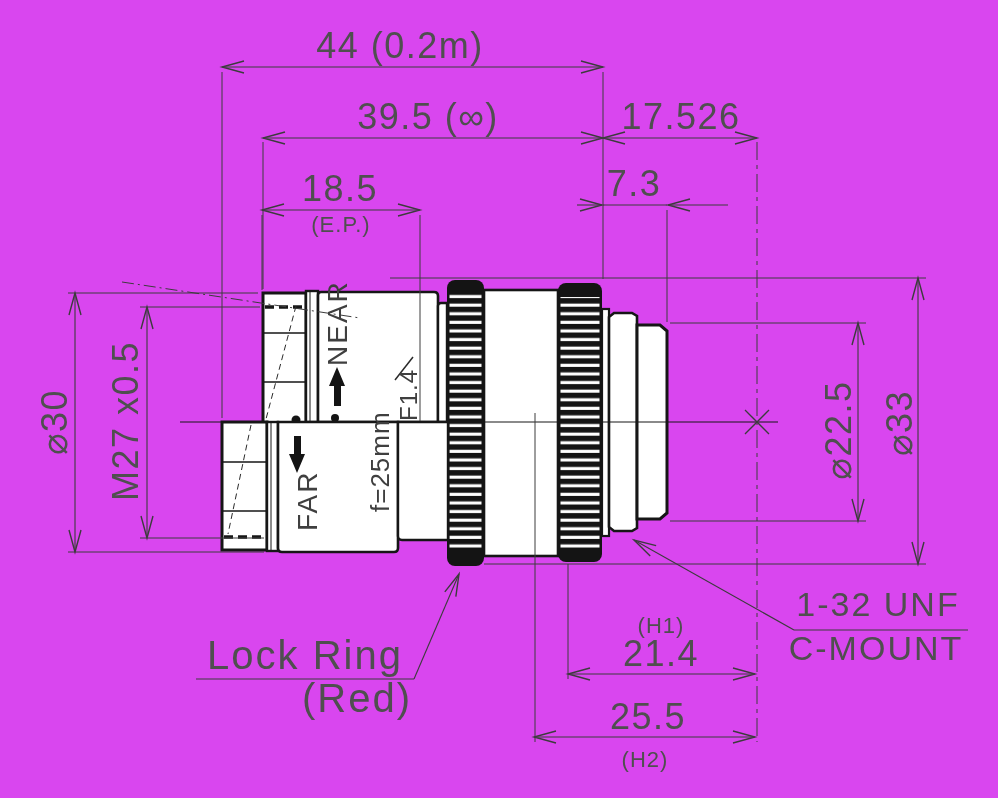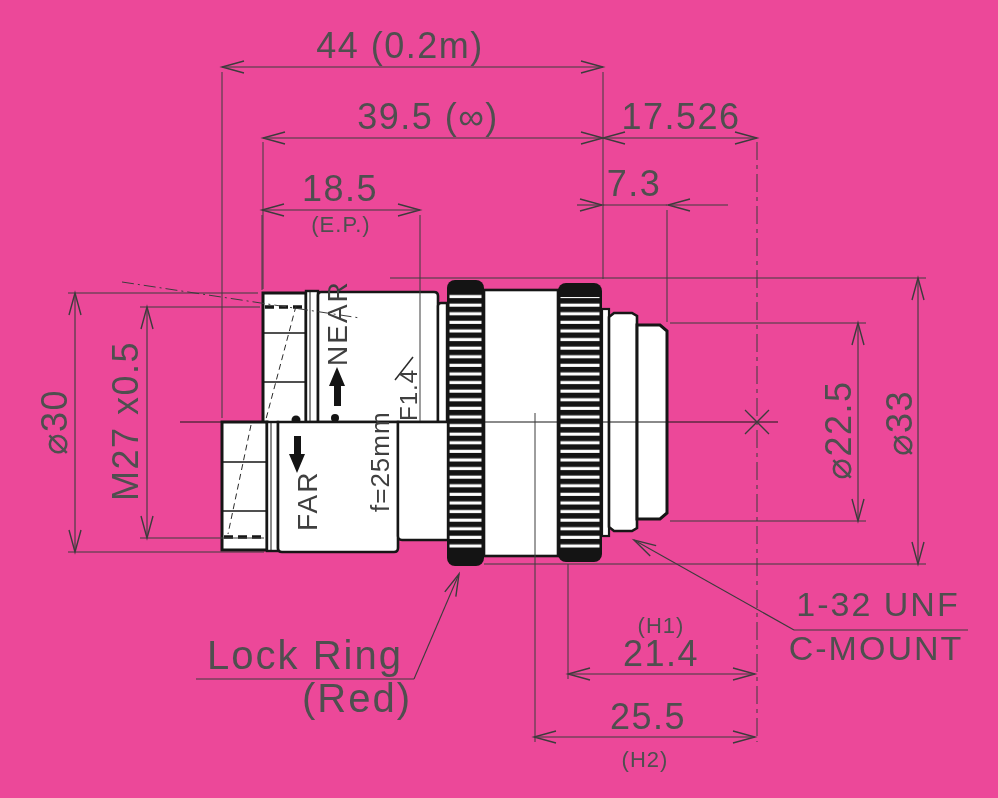--- a/index.html
+++ b/index.html
@@ -1,16 +1,16 @@
 <!DOCTYPE html>
 <html><head>
 <meta charset="utf-8">
 <style>
   html,body{margin:0;padding:0;background:#fff;}
-  .page{position:relative;width:998px;height:798px;background:#ec4899;overflow:hidden;
+  .page{position:relative;width:998px;height:798px;background:#d946ef;overflow:hidden;
         font-family:"Liberation Sans", sans-serif;}
   svg{display:block}
   text{fill:#4f4f4f;}
   .dimtxt{font-size:36px;letter-spacing:1.5px;}
   .dimtxt-sm{font-size:22px;letter-spacing:1px;}
   .marktxt{font-size:28px;letter-spacing:2px;fill:#3f3f3f;}
   .focaltxt{font-size:26px;letter-spacing:1px;fill:#3f3f3f;}
   .aptxt{font-size:24px;letter-spacing:1px;fill:#3f3f3f;}
   .callout-lg{font-size:40px;letter-spacing:2px;}
   .callout-md{font-size:34px;letter-spacing:2px;}

